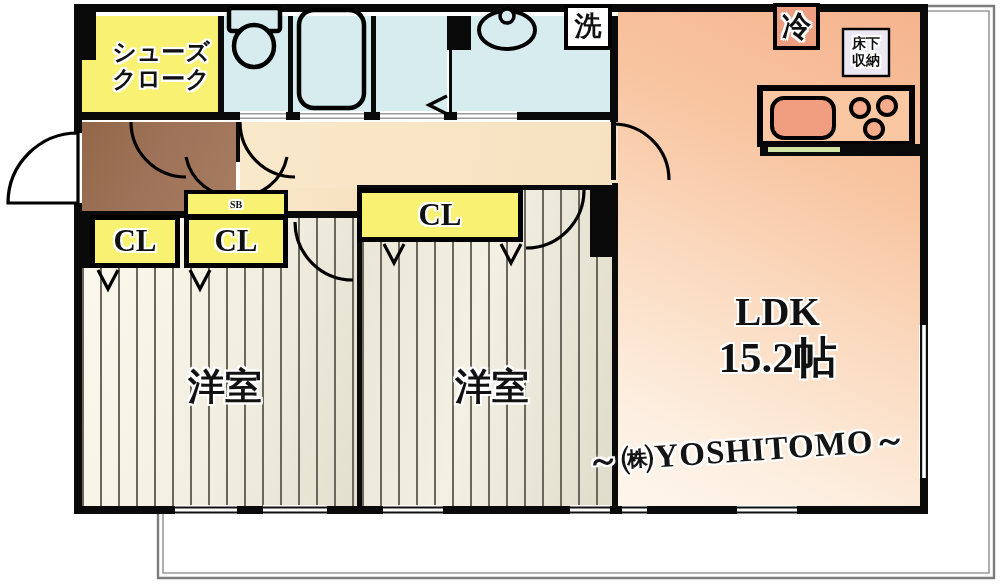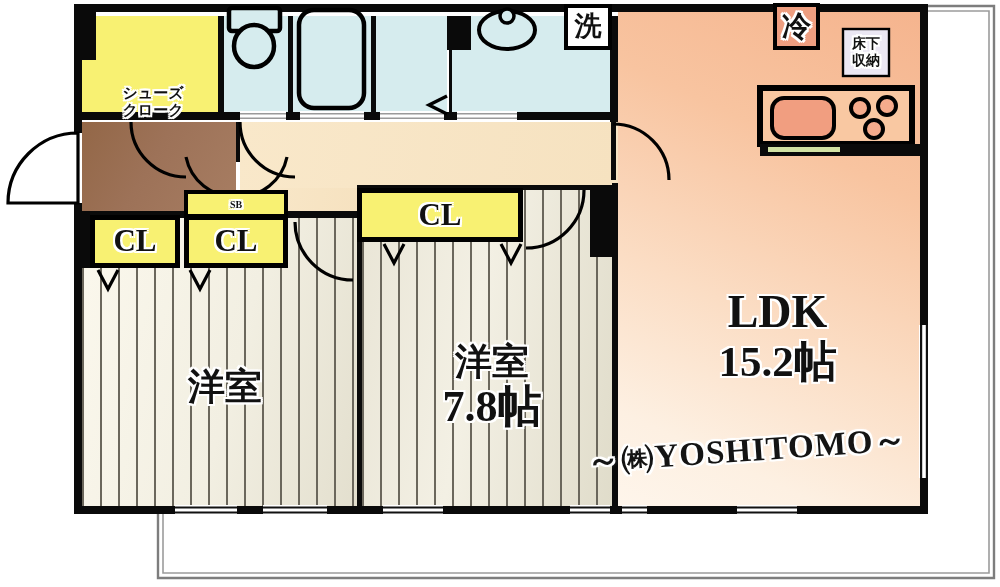--- a/index.html
+++ b/index.html
@@ -7,21 +7,21 @@
           font-family:"Liberation Serif","DejaVu Serif",serif;}
   .region{position:absolute;z-index:1;}
   #plan-svg{position:absolute;left:0;top:0;z-index:5;pointer-events:none;}
   .lbl{position:absolute;z-index:20;display:flex;align-items:center;justify-content:center;
        font-weight:bold;color:#111;white-space:pre-line;text-align:center;line-height:1.1;
        text-shadow:-2px 0 0 #fff,2px 0 0 #fff,0 -2px 0 #fff,0 2px 0 #fff,
                    -2px -2px 0 #fff,2px -2px 0 #fff,-2px 2px 0 #fff,2px 2px 0 #fff;}
   .room-label{flex-direction:column;}
   .room-label .rname{display:block;font-size:37px;}
   .room-label .rsize{display:block;font-size:44px;}
-  #lab-ldk .rname{font-size:46px;margin-top:18px;}
+  #lab-ldk .rname{font-size:39px;margin-top:18px;}
   #lab-ldk .rsize{font-size:43px;}
   .floor1{background:
       repeating-linear-gradient(90deg,#6b675c 0 1.6px,rgba(0,0,0,0) 1.6px 18px),
       linear-gradient(105deg,#fbf8ed 0%,#f2efe2 55%,#e3dfce 100%);}
   .floor2{background:
       repeating-linear-gradient(90deg,#6b675c 0 1.6px,rgba(0,0,0,0) 1.6px 18px),
       linear-gradient(100deg,#e9e5d6 0%,#f3f0e4 45%,#e0dcca 100%);}
   .wet{background:#d6ecee;}
   #genkan{background:linear-gradient(120deg,#936747 0%,#9d7258 45%,#a77d62 100%);}
   .hall{background:linear-gradient(100deg,#f9e8ca 0%,#f6e2c0 100%);}
@@ -201,21 +201,21 @@
     </g>
 
     <g fill="#f8f172" stroke="#000">
       <rect x="186" y="192" width="100" height="24" stroke-width="4"></rect>
       <rect x="92.5" y="217.5" width="85" height="48" stroke-width="5"></rect>
       <rect x="186.5" y="217.5" width="99" height="48" stroke-width="5"></rect>
       <rect x="359.5" y="190.5" width="161" height="49" stroke-width="5"></rect>
     </g>
   </svg>
 
-  <div class="lbl" id="lab-shoes" style="left:88px;top:16px;width:130px;height:99px;font-size:15px;margin-top:36px;">シューズ
+  <div class="lbl" id="lab-shoes" style="left:96px;top:16px;width:130px;height:99px;font-size:24px;">シューズ
 クローク</div>
 
   <div class="lbl" style="left:566px;top:6px;width:44px;height:42px;font-size:27px;">洗</div>
 
   <div class="lbl" style="left:775px;top:5px;width:43px;height:43px;font-size:29px;">冷</div>
 
   <div class="lbl" style="left:843px;top:29px;width:46px;height:47px;font-size:14px;line-height:1.2;">床下
 収納</div>
 
   <div class="lbl" style="left:186px;top:192px;width:100px;height:24px;font-size:10px;">SB</div>
@@ -225,21 +225,20 @@
   <div class="lbl" style="left:184px;top:215px;width:104px;height:53px;font-size:31px;">CL</div>
 
   <div class="lbl" style="left:357px;top:188px;width:166px;height:54px;font-size:31px;">CL</div>
 
   <div class="lbl room-label" style="left:110px;top:328px;width:230px;height:118px;">
     <span class="rname">洋室</span>
   </div>
 
   <div class="lbl room-label" style="left:377px;top:328px;width:230px;height:118px;">
     <span class="rname">洋室</span>
-    <span class="rsize">7.8帖</span>
   </div>
 
   <div class="lbl room-label" id="lab-ldk" style="left:645px;top:268px;width:265px;height:118px;">
     <span class="rname">LDK</span>
     <span class="rsize">15.2帖</span>
   </div>
 
   <div id="watermark">～㈱YOSHITOMO～</div>
 
 </div>

